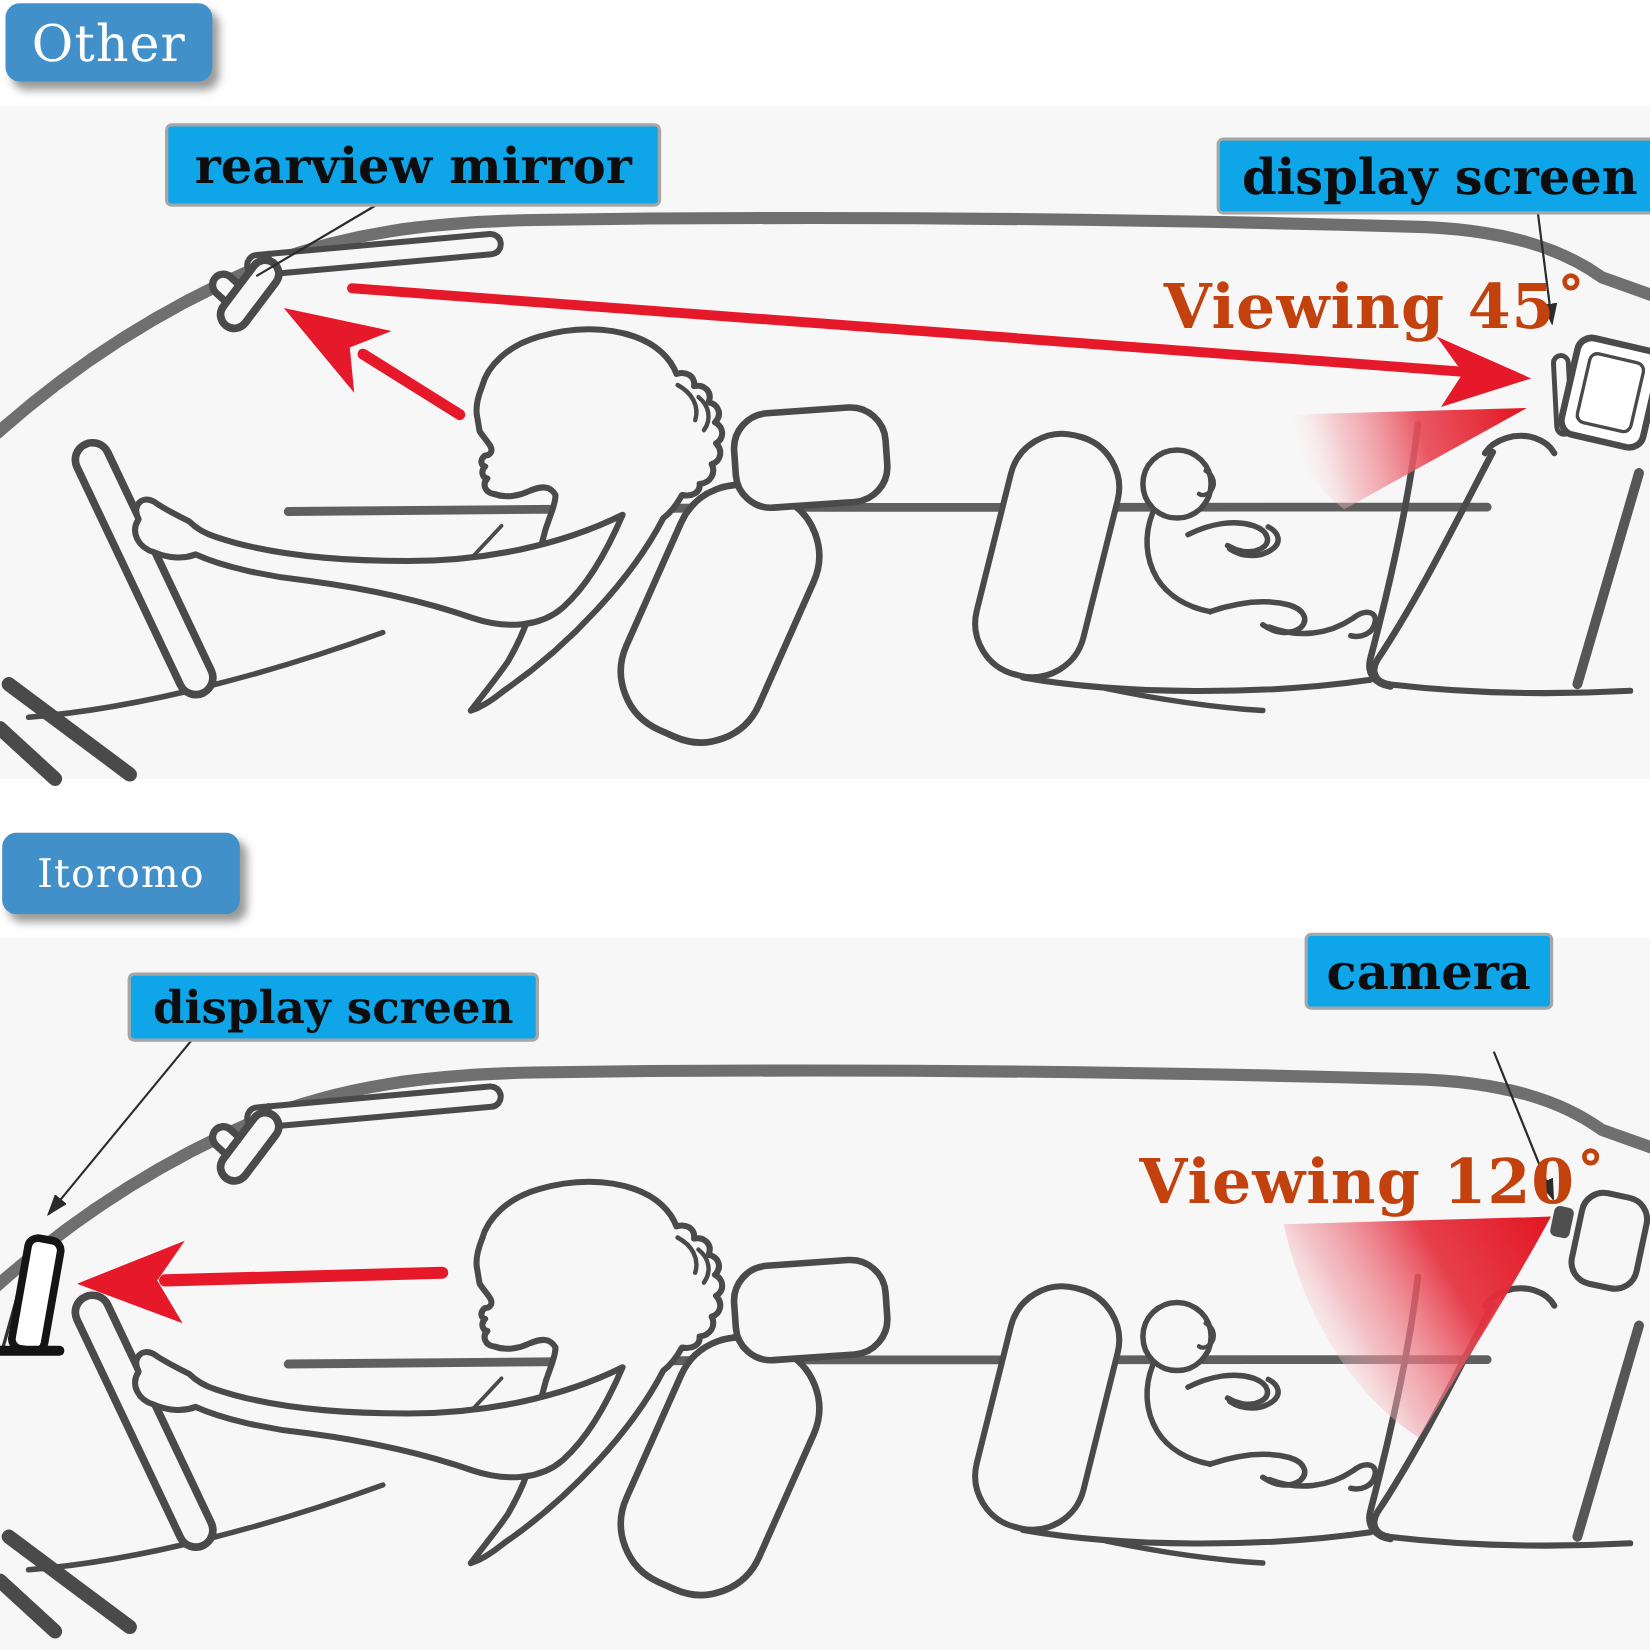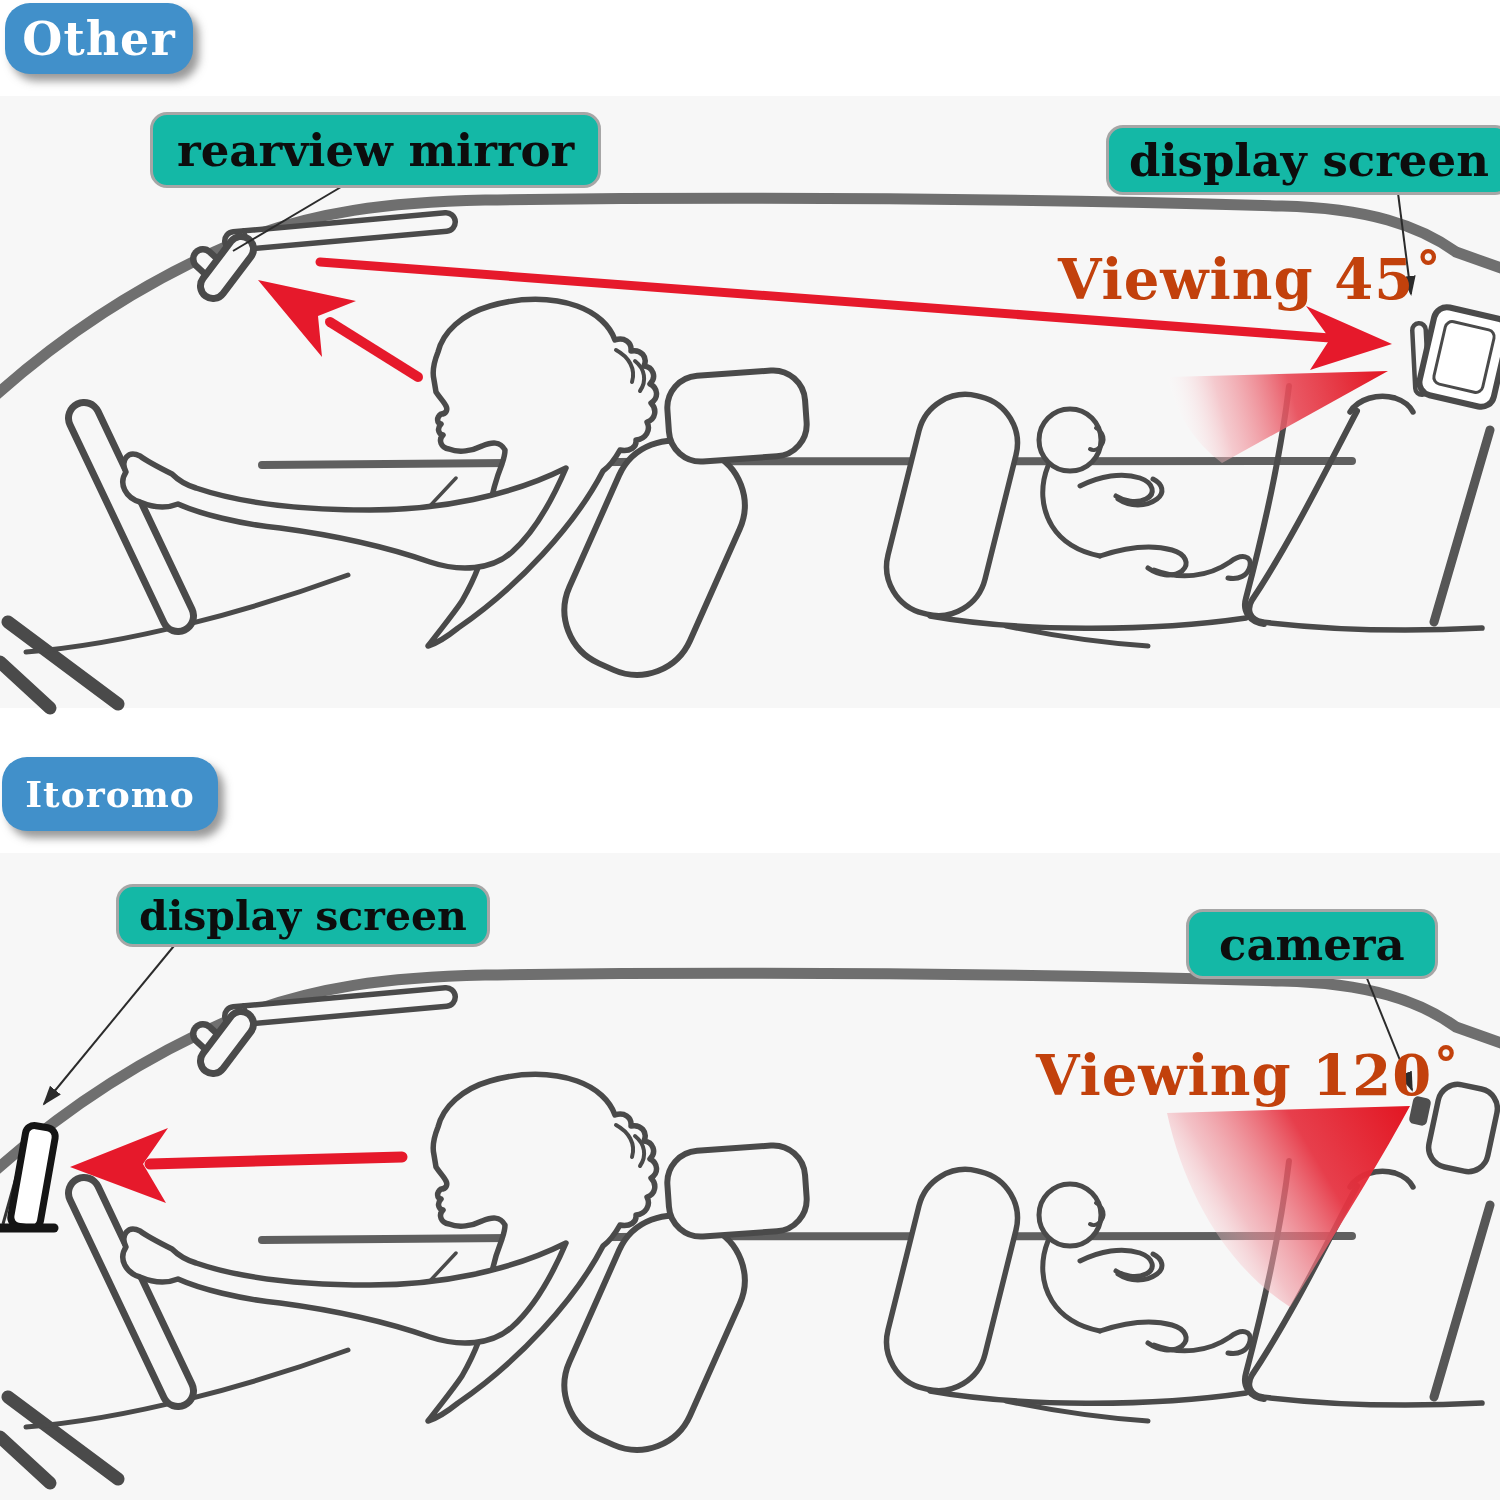--- a/index.html
+++ b/index.html
@@ -3,35 +3,35 @@
 <meta charset="utf-8">
 <style>
   html,body{margin:0;padding:0;background:#ffffff;}
   .stage{
     position:relative;width:1500px;height:1500px;overflow:hidden;
     background:#ffffff;font-family:"DejaVu Serif","Liberation Serif",serif;
   }
   .stage svg{position:absolute;left:0;top:0;}
   .badge{
     position:absolute;display:flex;align-items:center;justify-content:center;
-    background:#4190ca;color:#ffffff;font-weight:bold;
-    border-radius:25px;box-shadow:6px 7px 8px rgba(70,70,70,.55);
+    background:#4190ca;color:#ffffff;font-weight:normal;
+    border-radius:13px;box-shadow:6px 7px 8px rgba(70,70,70,.55);
     letter-spacing:1px;
   }
   .badge-other{left:5px;top:3px;width:188px;height:71px;font-size:46px;}
   .badge-itoromo{left:2px;top:757px;width:216px;height:74px;font-size:36px;}
   .callout{
     position:absolute;display:flex;align-items:center;justify-content:center;
-    background:#14b8a6;border:3px solid #a6a6a6;border-radius:17px;
+    background:#0ea5e9;border:3px solid #a6a6a6;border-radius:6px;
     color:#0d0d0d;font-weight:bold;white-space:nowrap;
   }
   .lbl-rearview{left:150px;top:112px;height:70px;font-size:45px;padding:0 24px;}
   .lbl-display-top{left:1106px;top:125px;height:64px;font-size:45px;padding:0 20px;}
   .lbl-display-bot{left:116px;top:884px;height:57px;font-size:41px;padding:0 20px;}
-  .lbl-camera{left:1186px;top:909px;height:64px;font-size:45px;padding:0 30px;}
+  .lbl-camera{left:1186px;top:848px;height:64px;font-size:45px;padding:0 17px;}
   .angle-text{
     position:absolute;color:#c2410c;font-weight:bold;white-space:nowrap;
     letter-spacing:1px;
   }
   .ann-45{left:1058px;top:246px;font-size:56px;}
   .ann-120{left:1036px;top:1042px;font-size:56px;}
 </style>
 </head>
 <body>
 

